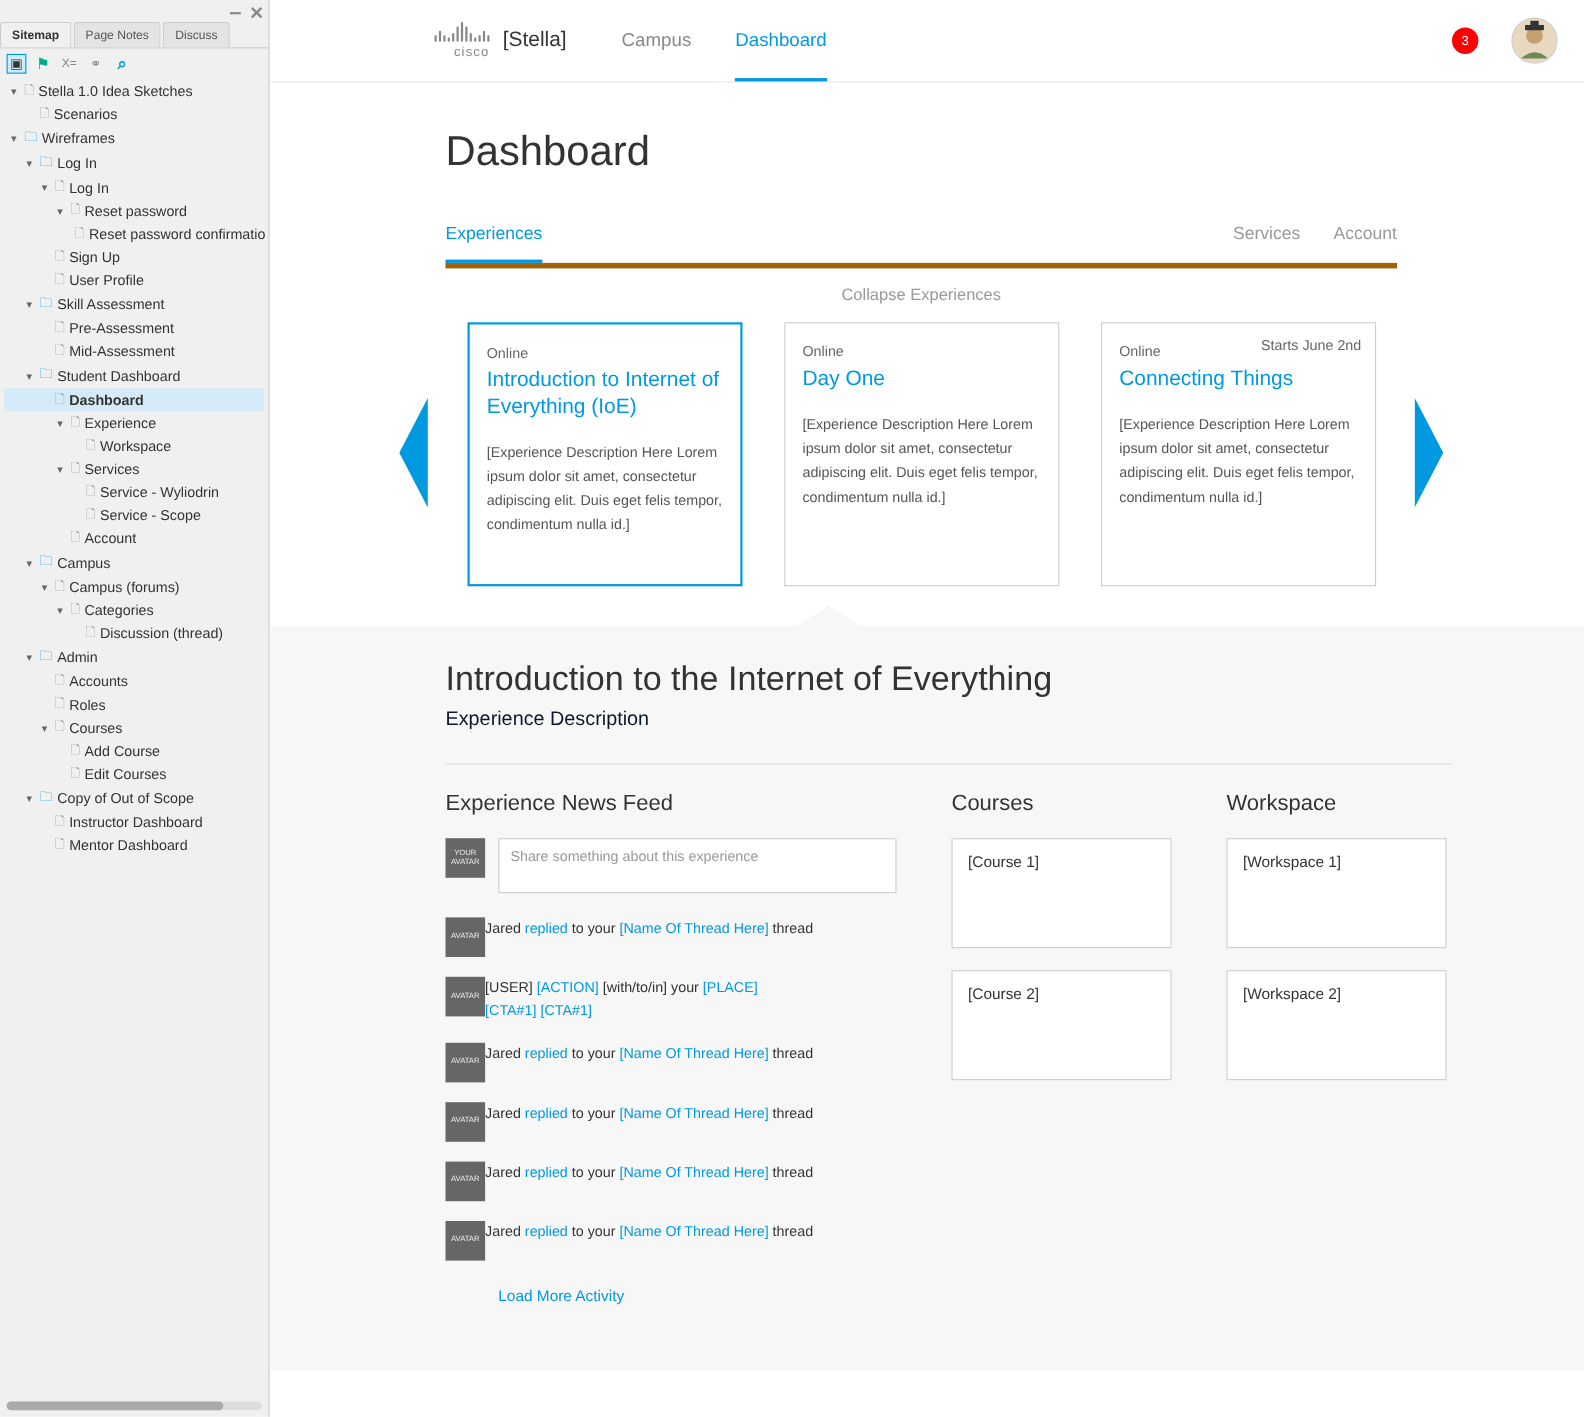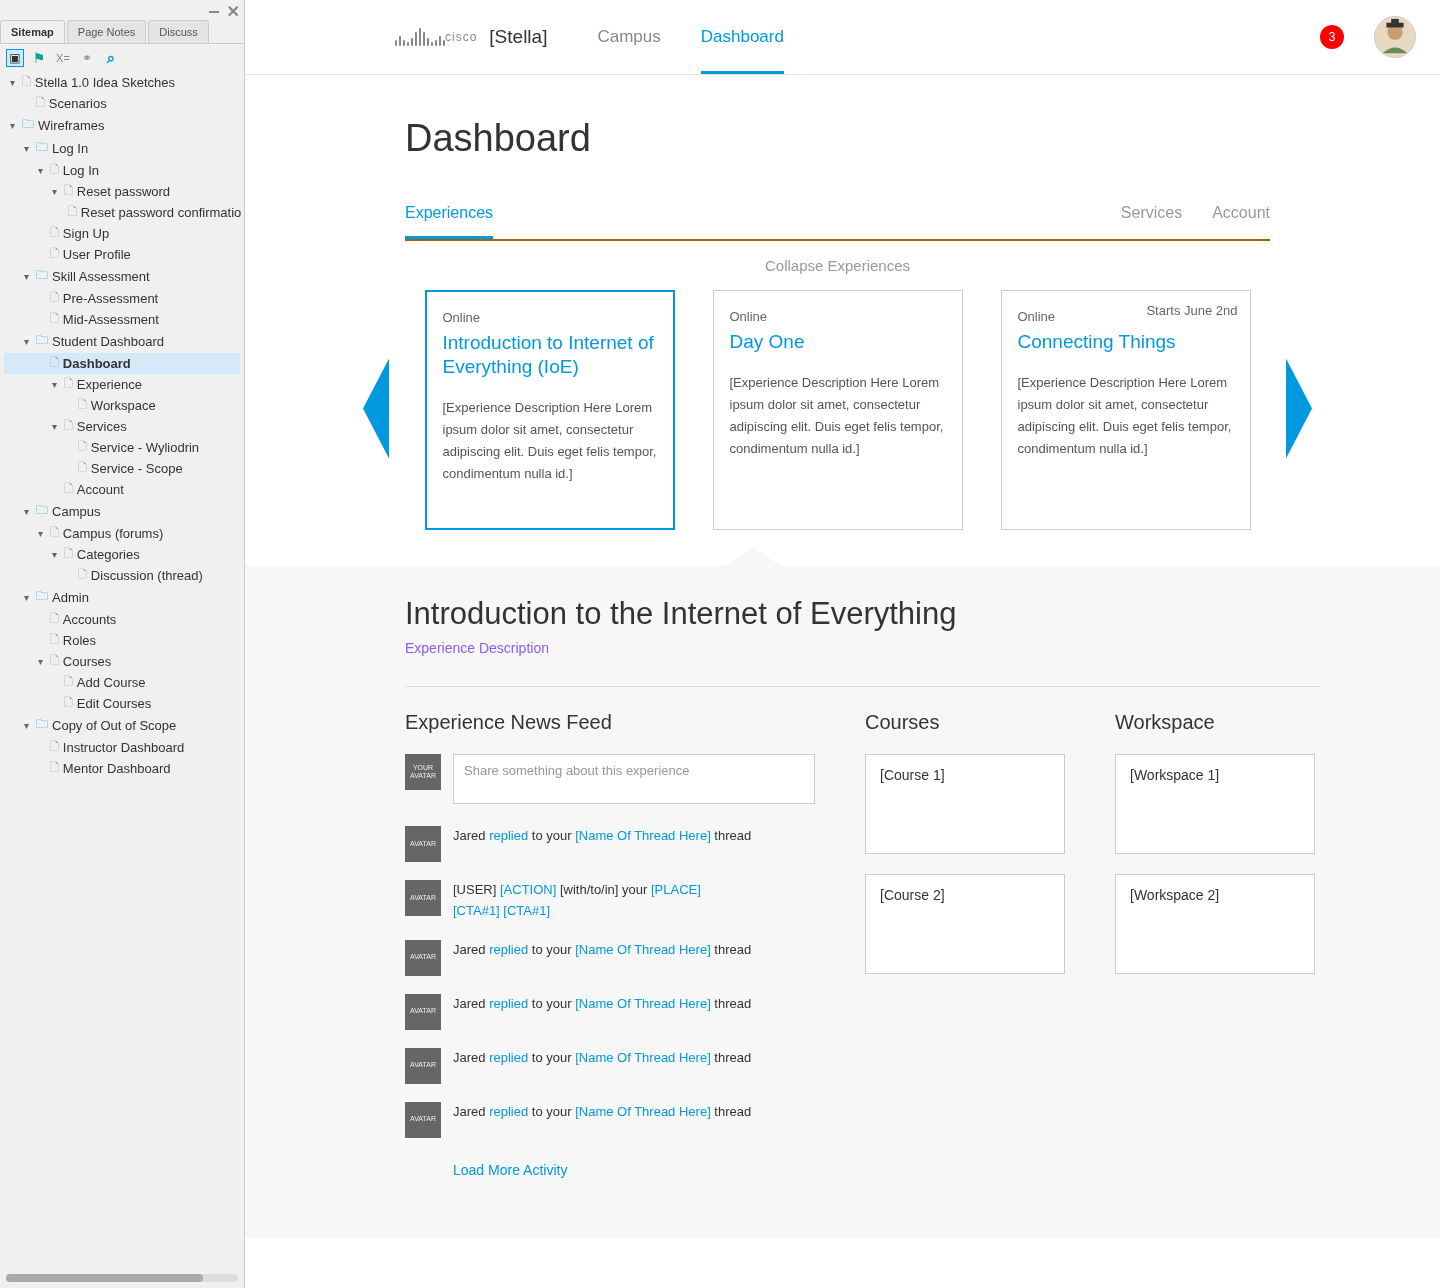--- a/index.html
+++ b/index.html
@@ -31,37 +31,37 @@
 .indent-4 { padding-left: 62px; }
 
 
 .sidebar-scroll { position: absolute; bottom: 6px; left: 6px; right: 6px; height: 8px; background: #ddd; border-radius: 4px; }
 .sidebar-scroll-thumb { height: 100%; width: 85%; background: #aaa; border-radius: 4px; }
 
 
 .main { position: absolute; left: 245px; right: 0; top: 0; height: 100%; overflow: hidden; }
 .topbar { height: 75px; border-bottom: 1px solid #e5e5e5; display: flex; align-items: center; padding: 0 24px 0 150px; }
 .logo-wrap { display: flex; align-items: center; gap: 12px; }
-.cisco-logo { font-family: Arial; display: inline-flex; flex-direction: row; align-items: flex-start; color: #888; }
+.cisco-logo { font-family: Arial; display: inline-flex; flex-direction: column; align-items: flex-end; color: #888; }
 .cisco-bars { display: flex; gap: 2px; align-items: flex-end; height: 18px; }
 .cisco-bars span { width: 2px; background: #888; display: inline-block; border-radius: 1px; }
 .cisco-text { font-size: 12px; letter-spacing: 1px; margin-top: 2px; color: #888; }
 .brand { font-size: 19px; color: #333; }
 .topnav { display: flex; margin-left: 50px; gap: 40px; height: 100%; align-items: center; }
 .topnav a { font-size: 17px; color: #888; text-decoration: none; padding: 27px 0; cursor: pointer; }
 .topnav a.active { color: #0099e0; border-bottom: 3px solid #0099e0; padding-bottom: 24px; }
 .topbar-right { margin-left: auto; display: flex; align-items: center; gap: 30px; }
 .badge { width: 24px; height: 24px; border-radius: 50%; background: #ff0000; color: #fff; font-size: 12px; display: flex; align-items: center; justify-content: center; }
 .avatar { width: 42px; height: 42px; border-radius: 50%; background: #ddd; overflow: hidden; display: flex; align-items: center; justify-content: center; font-size: 10px; color: #666; border: 1px solid #ccc; }
 .avatar svg { width: 42px; height: 42px; }
 
 
 .page { padding: 42px 170px 0 160px; }
 .page-title { font-size: 38px; font-weight: normal; color: #333; margin-bottom: 34px; }
-.subtabs { display: flex; border-bottom: 2px solid #a16207; }
+.subtabs { display: flex; border-bottom: 5px solid #a16207; }
 .subtab { font-size: 16px; padding: 10px 0 14px 0; margin-right: 30px; color: #999; cursor: pointer; }
 .subtab.active { color: #0099e0; border-bottom: 3px solid #0099e0; }
 .subtabs .spacer { flex: 1; }
 
 
 .collapse-link { text-align: center; color: #999; font-size: 15px; padding: 16px 0 10px; cursor: pointer; }
 .carousel { position: relative; display: flex; gap: 38px; justify-content: center; margin-top: 6px; }
 .chev { position: absolute; top: 50%; transform: translateY(-50%); cursor: pointer; }
 .chev.left { left: -42px; }
 .chev.right { right: -42px; }
@@ -71,35 +71,35 @@
 .card .tag { font-size: 13px; color: #666; }
 .card .starts { position: absolute; top: 12px; right: 12px; font-size: 13px; color: #666; }
 .card .title { color: #0099e0; font-size: 19px; line-height: 1.25; margin: 6px 0 18px; }
 .card .desc { font-size: 13px; color: #555; line-height: 1.7; }
 
 
 .detail { background: #f7f7f7; margin-top: 36px; padding: 30px 56px 60px 56px; position: relative; margin-left: -160px; margin-right: -170px; padding-left: 160px; padding-right: 120px; }
 .pointer-tri { position: absolute; top: -18px; left: 480px; width: 0; height: 0; border-left: 28px solid transparent; border-right: 28px solid transparent; border-bottom: 18px solid #f7f7f7; }
 .pointer-tri:before { content: ''; position: absolute; top: 0; left: -29px; border-left: 29px solid transparent; border-right: 29px solid transparent; border-bottom: 19px solid #e5e5e5; z-index: -1; }
 .detail h1 { font-size: 31px; font-weight: normal; margin-bottom: 8px; }
-.detail-link { color: #8b5cf6; font-size: 14px; cursor: pointer; }
+.detail-link { color: #0f172a; font-size: 18px; cursor: pointer; }
 .hr { border-bottom: 1px solid #ddd; margin: 30px 0 24px; }
 
 .cols { display: flex; gap: 50px; }
 .col-feed { width: 410px; }
 .col-courses { width: 200px; }
 .col-ws { width: 200px; }
 .col-head { font-size: 20px; margin-bottom: 20px; }
 
 .share-row { display: flex; gap: 12px; margin-bottom: 22px; }
 .avatar-sq { width: 36px; height: 36px; background: #666; color: #eee; font-size: 7px; display: flex; align-items: center; justify-content: center; text-align: center; line-height: 1.2; }
 .avatar-sq.small { width: 36px; height: 36px; }
 .share-input { flex: 1; border: 1px solid #ccc; background: #fff; padding: 8px 10px; font-size: 13px; color: #999; height: 50px; }
 
-.feed-item { display: flex; gap: 12px; margin-bottom: 18px; align-items: flex-start; }
+.feed-item { display: flex; gap: 0; margin-bottom: 18px; align-items: flex-start; }
 .feed-text { font-size: 13px; line-height: 1.6; max-width: 300px; }
 .feed-text .user { color: #333; }
 .feed-text .link { color: #0099e0; cursor: pointer; }
 .load-more { text-align: left; color: #0099e0; font-size: 14px; margin-left: 48px; margin-top: 24px; cursor: pointer; }
 
 .box { border: 1px solid #ccc; background: #fff; padding: 12px 14px; height: 100px; margin-bottom: 20px; font-size: 14px; }
 </style>
 </head>
 <body>
 

